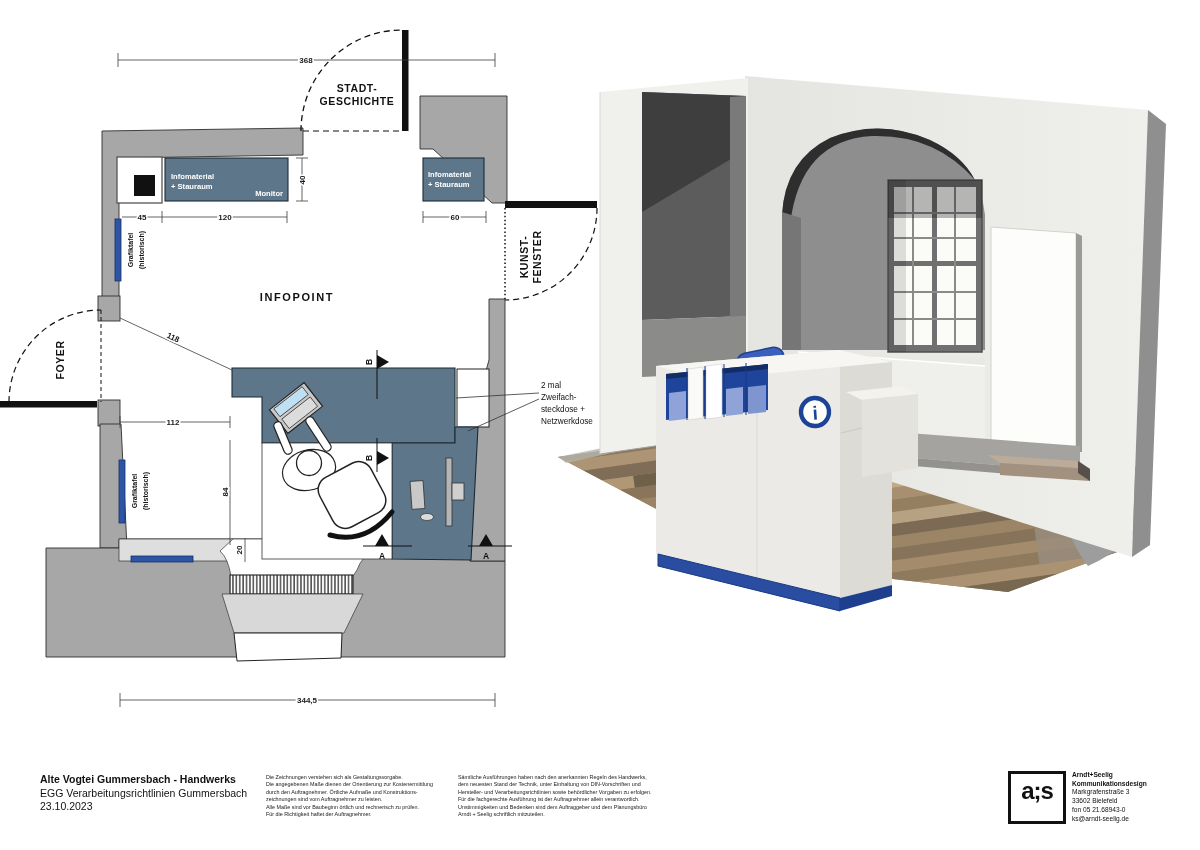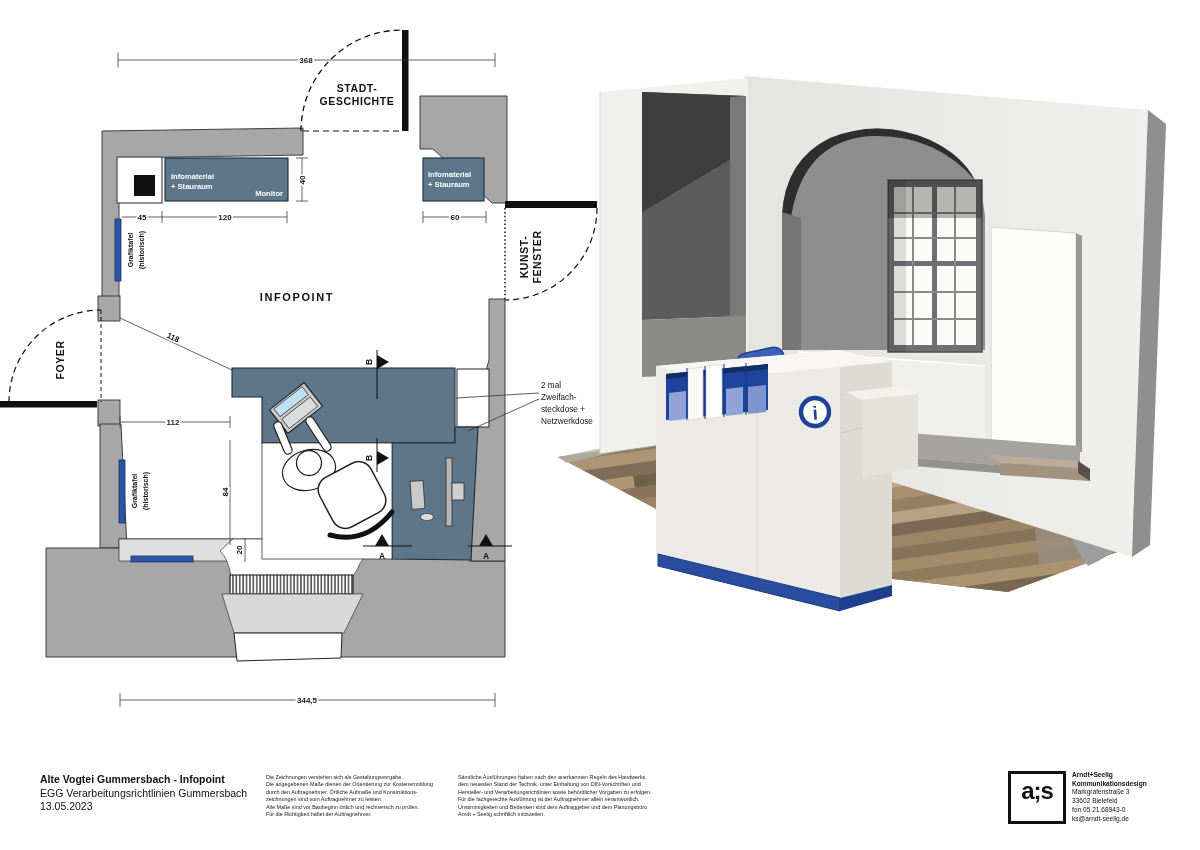--- a/index.html
+++ b/index.html
@@ -330,23 +330,23 @@
 
       <g>
         <path d="M846,392 L902,386 L918,394 L862,400 Z" fill="#f3f2ef"></path>
         <path d="M862,400 L918,394 L918,468 L862,477 Z" fill="#e4e2dd"></path>
       </g>
     </g>
   </g>
 </svg>
 
 <div class="titleblock">
-  <div class="tb-project">Alte Vogtei Gummersbach - Infopoint</div>
+  <div class="tb-project">Alte Vogtei Gummersbach - Handwerks</div>
   <div>EGG Verarbeitungsrichtlinien Gummersbach</div>
-  <div>13.05.2023</div>
+  <div>23.10.2023</div>
 </div>
 
 <div class="notes notes-left">Die Zeichnungen verstehen sich als Gestaltungsvorgabe.
 Die angegebenen Maße dienen der Orientierung zur Kostenermittlung
 durch den Auftragnehmer. Örtliche Aufmaße und Konstruktions-
 zeichnungen sind vom Auftragnehmer zu leisten.
 Alle Maße sind vor Baubeginn örtlich und rechnerisch zu prüfen.
 Für die Richtigkeit haftet der Auftragnehmer.</div>
 <div class="notes notes-right">Sämtliche Ausführungen haben nach den anerkannten Regeln des Handwerks,
 dem neuesten Stand der Technik, unter Einhaltung von DIN-Vorschriften und

